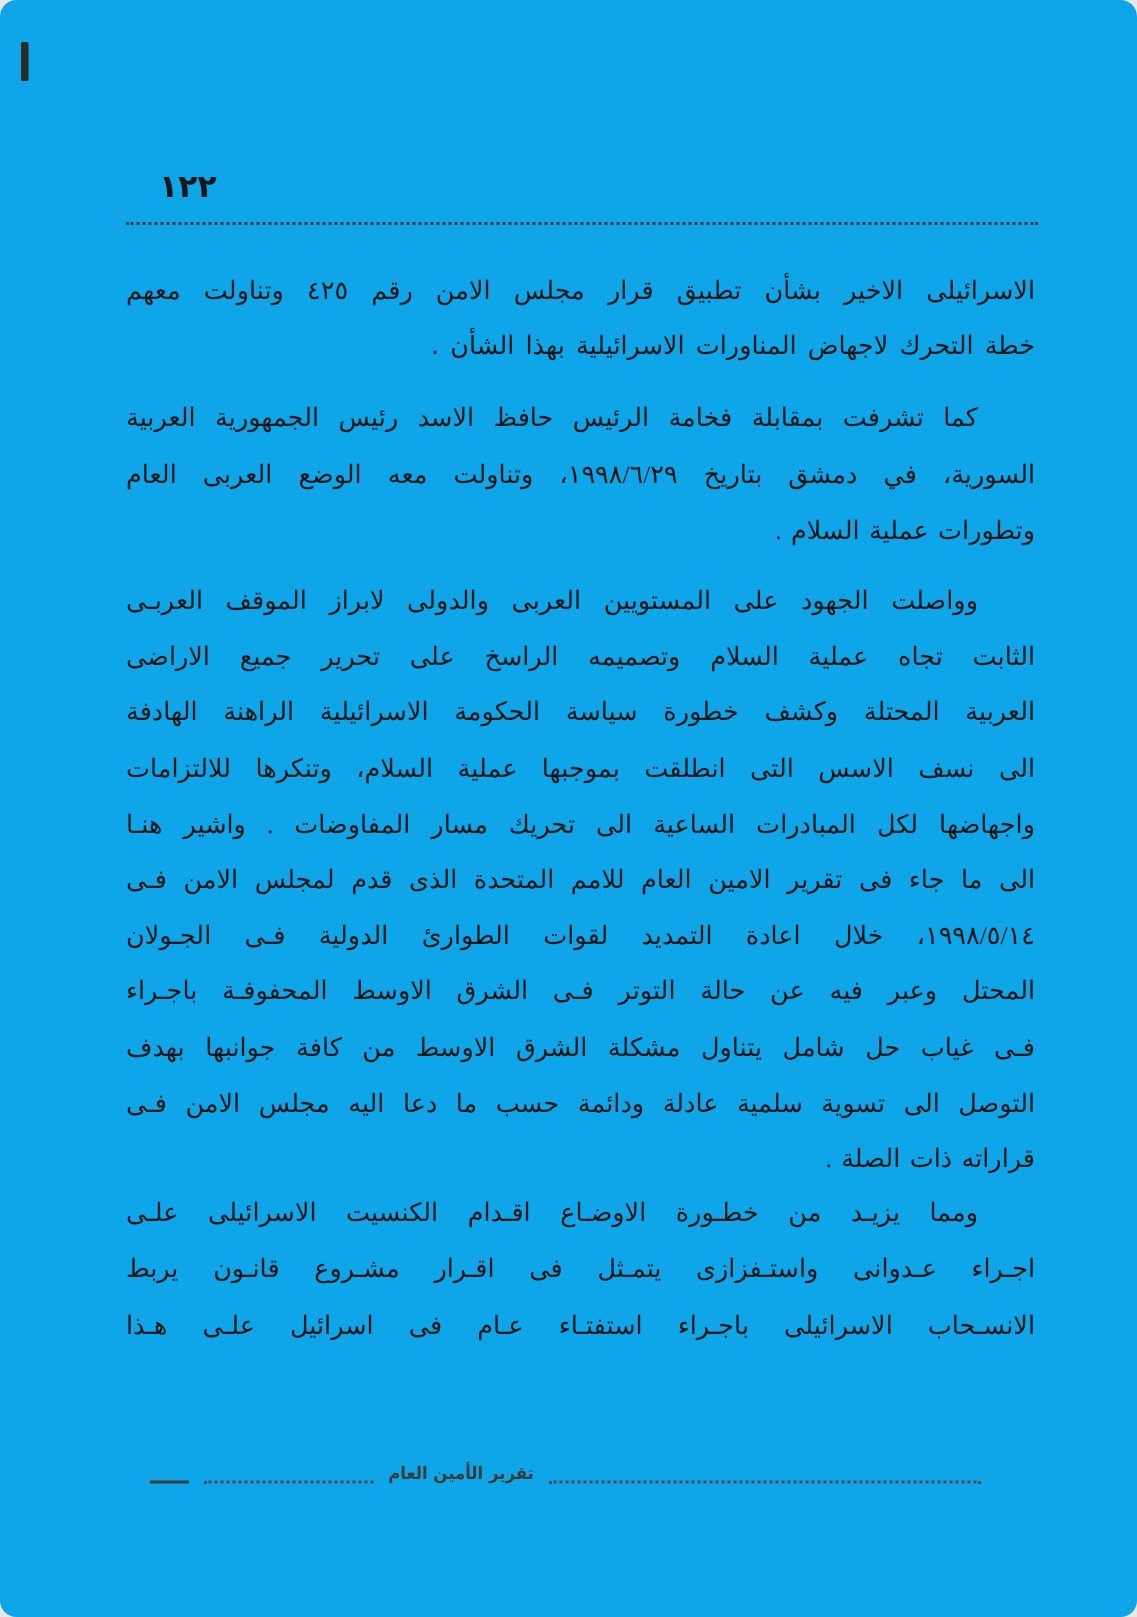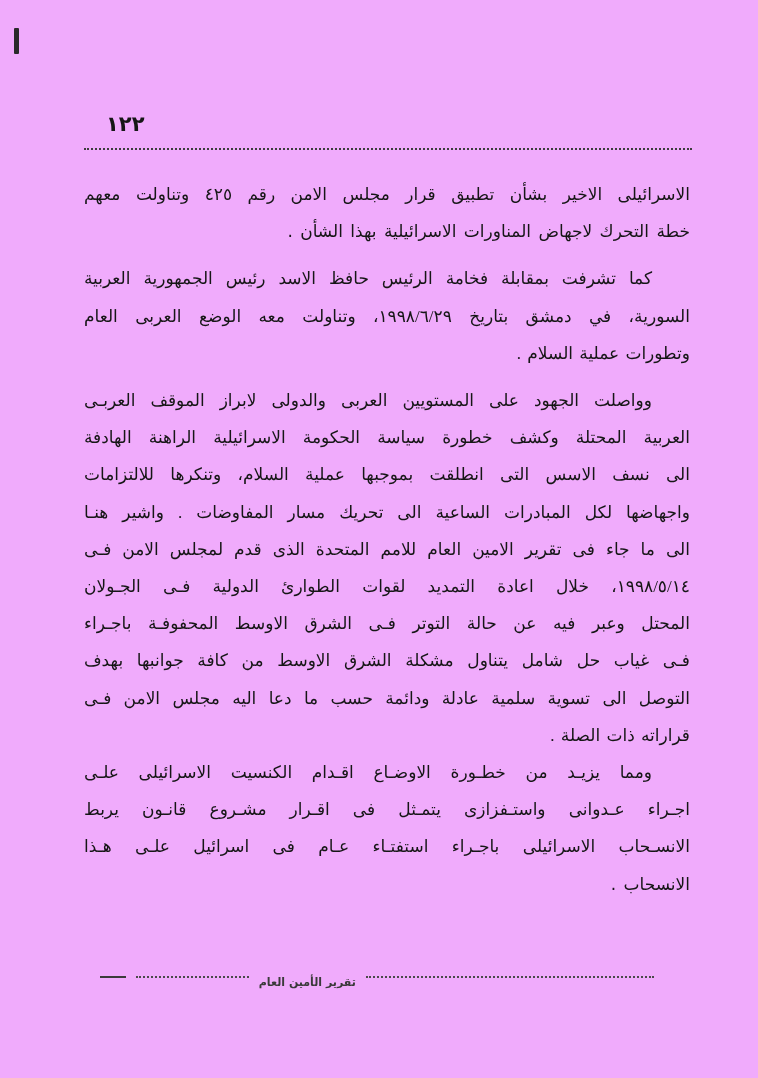--- a/index.html
+++ b/index.html
@@ -4,23 +4,24 @@
 <style>
   * { margin: 0; padding: 0; box-sizing: border-box; }
   html, body { background: #e9e9e7; }
   body {
     width: 758px; height: 1078px;
     font-family: "DejaVu Sans", sans-serif;
   }
   .page {
     position: relative;
     width: 758px; height: 1078px;
-    background: #f0abfc;
+    background: #0ea5e9;
     color: #161616;
     overflow: hidden;
+    border-radius: 11px;
   }
   .scan-artifact {
     position: absolute;
     left: 14px; top: 28px;
     width: 5px; height: 26px;
     background: #2a2a2a;
     border-radius: 1px;
   }
   .page-number {
     position: absolute;
@@ -50,21 +51,21 @@
   .line {
     text-align: justify;
     text-align-last: justify;
   }
   .line.indent { padding-right: 38px; }
   .line.last { text-align-last: right; }
   .footer {
     position: absolute;
     top: 976px; left: 100px; right: 104px;
     display: flex;
-    align-items: flex-start;
+    align-items: flex-end;
     direction: ltr;
   }
   .footer .dash {
     width: 26px; height: 0;
     border-top: 2px solid #3b3b3b;
     margin-right: 10px;
   }
   .footer .dots-left {
     flex: 0.9; height: 0;
     border-top: 2px dotted #4a4a4a;
@@ -104,36 +105,36 @@
     </div>
 
     <div class="para gap">
       <div class="line indent">كما تشرفت بمقابلة فخامة الرئيس حافظ الاسد رئيس الجمهورية العربية</div>
       <div class="line">السورية، في دمشق بتاريخ ١٩٩٨/٦/٢٩، وتناولت معه الوضع العربى العام</div>
       <div class="line last">وتطورات عملية السلام .</div>
     </div>
 
     <div class="para gap">
       <div class="line indent">وواصلت الجهود على المستويين العربى والدولى لابراز الموقف العربـى</div>
+      <div class="line">الثابت تجاه عملية السلام وتصميمه الراسخ على تحرير جميع الاراضى</div>
       <div class="line">العربية المحتلة وكشف خطورة سياسة الحكومة الاسرائيلية الراهنة الهادفة</div>
       <div class="line">الى نسف الاسس التى انطلقت بموجبها عملية السلام، وتنكرها للالتزامات</div>
       <div class="line">واجهاضها لكل المبادرات الساعية الى تحريك مسار المفاوضات . واشير هنـا</div>
       <div class="line">الى ما جاء فى تقرير الامين العام للامم المتحدة الذى قدم لمجلس الامن فـى</div>
       <div class="line">١٩٩٨/٥/١٤، خلال اعادة التمديد لقوات الطوارئ الدولية فـى الجـولان</div>
       <div class="line">المحتل وعبر فيه عن حالة التوتر فـى الشرق الاوسط المحفوفـة باجـراء</div>
       <div class="line">فـى غياب حل شامل  يتناول مشكلة الشرق الاوسط من كافة جوانبها  بهدف</div>
       <div class="line">التوصل الى تسوية  سلمية عادلة ودائمة حسب ما دعا اليه مجلس الامن  فـى</div>
       <div class="line last">قراراته ذات الصلة .</div>
     </div>
 
     <div class="para">
       <div class="line indent">ومما يزيـد من خطـورة الاوضـاع اقـدام الكنسيت الاسرائيلى علـى</div>
       <div class="line">اجـراء عـدوانى واستـفزازى يتمـثل فى اقـرار مشـروع قانـون يربط</div>
       <div class="line">الانسـحاب الاسرائيلى باجـراء استفتـاء عـام فى اسرائيل علـى هـذا</div>
-      <div class="line last">الانسحاب .</div>
     </div>
 
   </div>
 
   <div class="footer">
     <div class="dash"></div>
     <div class="dots-left"></div>
     <div class="caption">تقرير الأمين العام</div>
     <div class="dots-right"></div>
   </div>

